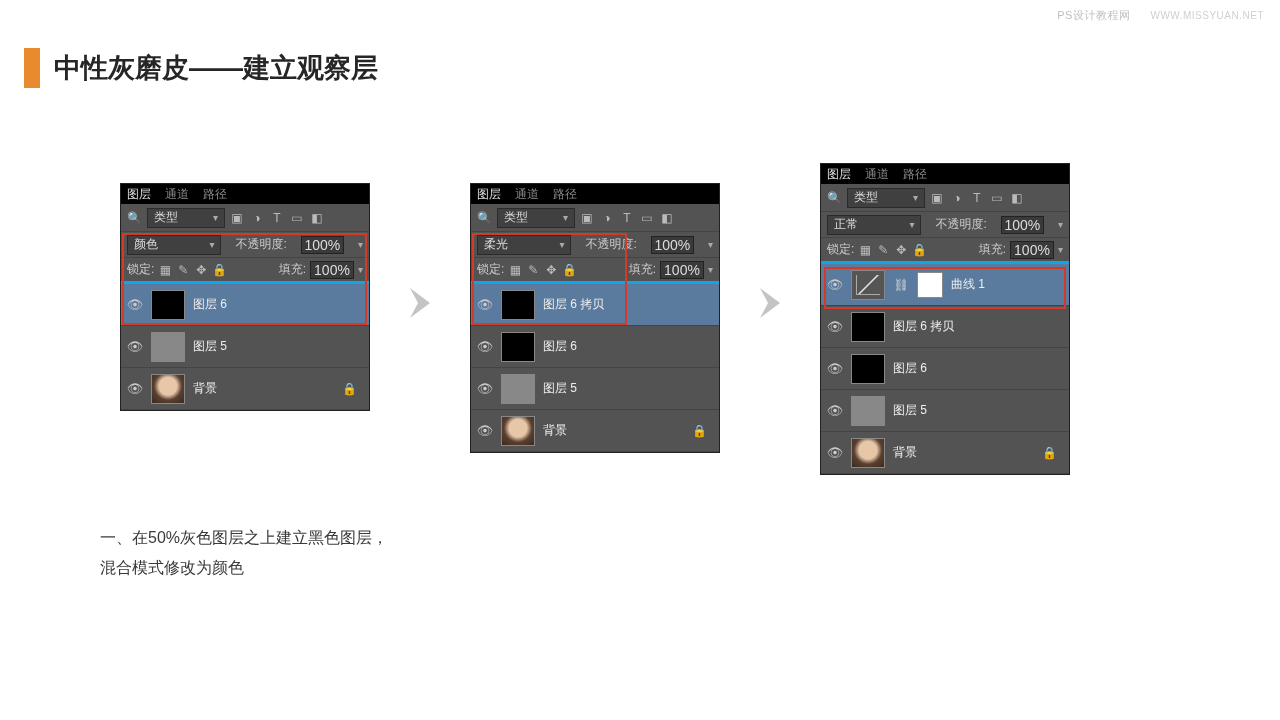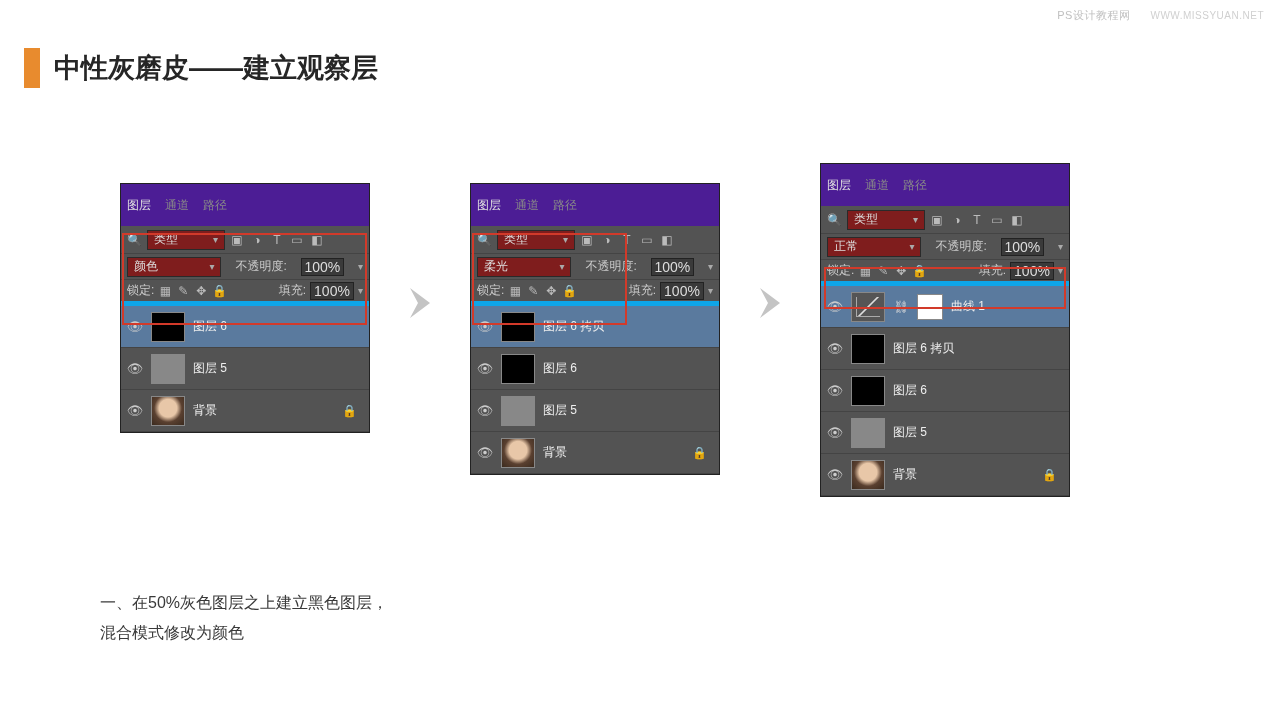--- a/index.html
+++ b/index.html
@@ -5,52 +5,52 @@
 *{margin:0;padding:0;box-sizing:border-box;font-family:"Microsoft YaHei","PingFang SC",sans-serif}
 body{background:#fff;width:1280px;height:720px;position:relative;overflow:hidden}
 .watermark{position:absolute;top:8px;right:16px;font-size:11px;color:#c0c0c0;letter-spacing:.5px}
 .watermark .url{color:#d0d0d0;font-size:10px;margin-left:20px}
 .title-block{display:flex;align-items:center;margin:48px 0 16px 24px}
 .accent{width:16px;height:40px;background:#e88b2e;margin-right:14px}
 .title{font-size:27px;font-weight:bold;color:#262626}
 .row{display:flex;align-items:flex-start;justify-content:flex-start;margin:95px 0 0 120px}
 .panel{background:#535353;width:250px;color:#d0d0d0;font-size:13px;border:1px solid #222;display:flex;flex-direction:column}
 .panel3{width:250px}
-.tabs{display:flex;background:#4c1d95;height:42px;align-items:center;padding-left:6px;gap:14px;font-size:12px}
+.tabs{display:flex;background:#000000;height:20px;align-items:center;padding-left:6px;gap:14px;font-size:12px}
 .tab{color:#e0e0e0}
 .tab.inactive{color:#888}
 .filterrow{display:flex;align-items:center;height:28px;padding:0 6px;gap:4px;border-bottom:1px solid #444}
-.dd{background:#7f1d1d;border:1px solid #2a2a2a;height:20px;display:flex;align-items:center;padding:0 6px;font-size:12px;color:#ddd;justify-content:space-between}
+.dd{background:#404040;border:1px solid #2a2a2a;height:20px;display:flex;align-items:center;padding:0 6px;font-size:12px;color:#ddd;justify-content:space-between}
 .dd.kind{width:78px}
 .ic{width:16px;height:16px;display:flex;align-items:center;justify-content:center;color:#bbb;font-size:12px}
 .moderow{display:flex;align-items:center;height:26px;padding:0 6px;gap:14px;border-bottom:1px solid #444;font-size:12px}
 .dd.mode{width:96px}
 .lbl{color:#ccc;white-space:nowrap}
 .pct{background:#3a3a3a;border:1px solid #222;height:18px;width:44px;display:flex;align-items:center;justify-content:center;font-size:14px;color:#ddd}
-.locksrow{display:flex;align-items:center;height:26px;padding:0 6px;gap:4px;border-bottom:5px solid #0ea5e9;font-size:12px}
+.locksrow{display:flex;align-items:center;height:26px;padding:0 6px;gap:4px;border-bottom:3px solid #0ea5e9;font-size:12px}
 .locksrow .ic{width:14px}
 .spacer{flex:1}
 .layer{display:flex;align-items:center;height:42px;padding:0 6px;gap:8px;border-bottom:1px solid #444}
 .layer.selected{background:#5a7a9e}
 .eye{width:16px;height:16px;color:#ccc;display:flex;align-items:center;justify-content:center}
 .thumb{width:34px;height:30px;border:1px solid #888}
 .thumb.black{background:#000}
 .thumb.gray{background:#888}
 .thumb.face{background:radial-gradient(circle at 50% 40%,#e8c7a8 38%,#5a4030 60%,#3a2a1e 100%)}
 .thumb.white{background:#fff}
 .thumb.curve{background:#555;position:relative}
 .thumb.curve::after{content:"";position:absolute;inset:4px;border-left:1px solid #aaa;border-bottom:1px solid #aaa;background:linear-gradient(135deg,transparent 47%,#ddd 48%,#ddd 52%,transparent 53%)}
 .lname{color:#eee;font-size:12px;flex:1}
 .lock-icon{color:#aaa;font-size:12px;margin-right:6px}
 .link-icon{width:16px;height:16px;color:#ddd;display:flex;align-items:center;justify-content:center;font-size:12px}
 .hl{position:absolute;border:2px solid #d23a2a;pointer-events:none}
 .panel-wrap{position:relative}
 .arrow{width:40px;height:40px;margin:100px 30px 0}
 .arrow svg{width:40px;height:40px}
-.captions{display:flex;margin:91px 0 0 100px;gap:128px}
+.captions{display:flex;margin:48px 0 0 100px;gap:128px}
 .cap{width:290px;font-size:16px;color:#3a3a3a;line-height:1.9}
 .chev{font-size:10px;color:#aaa}
 </style>
 </head>
 <body>
 
 <div class="watermark"><span>PS设计教程网</span><span class="url">WWW.MISSYUAN.NET</span></div>
 
 <div class="title-block">
   <div class="accent"></div>

